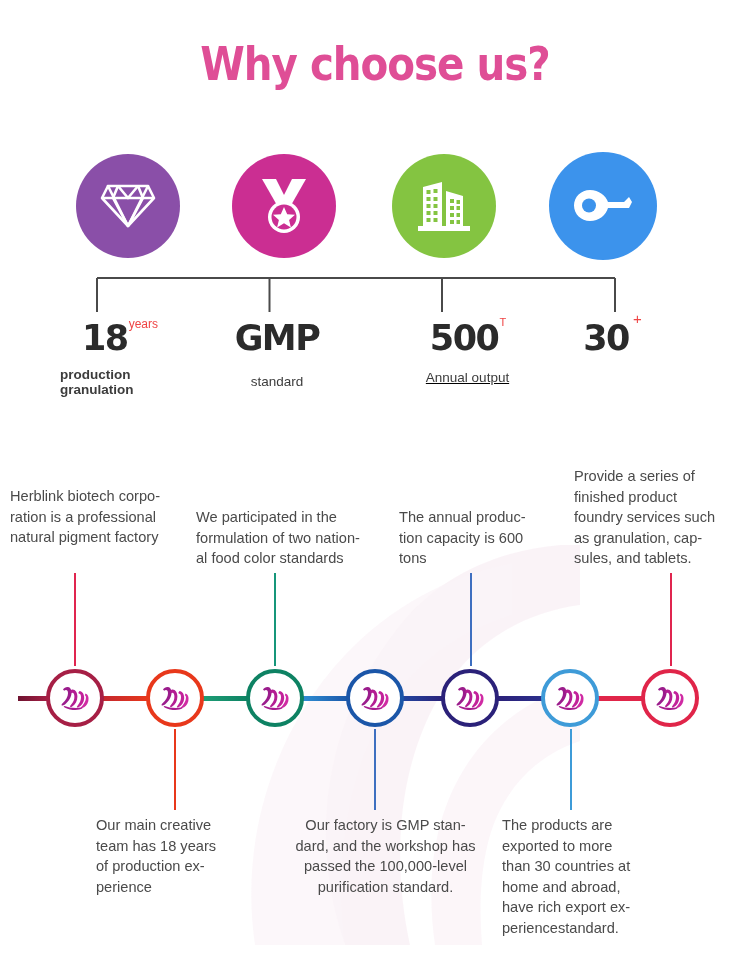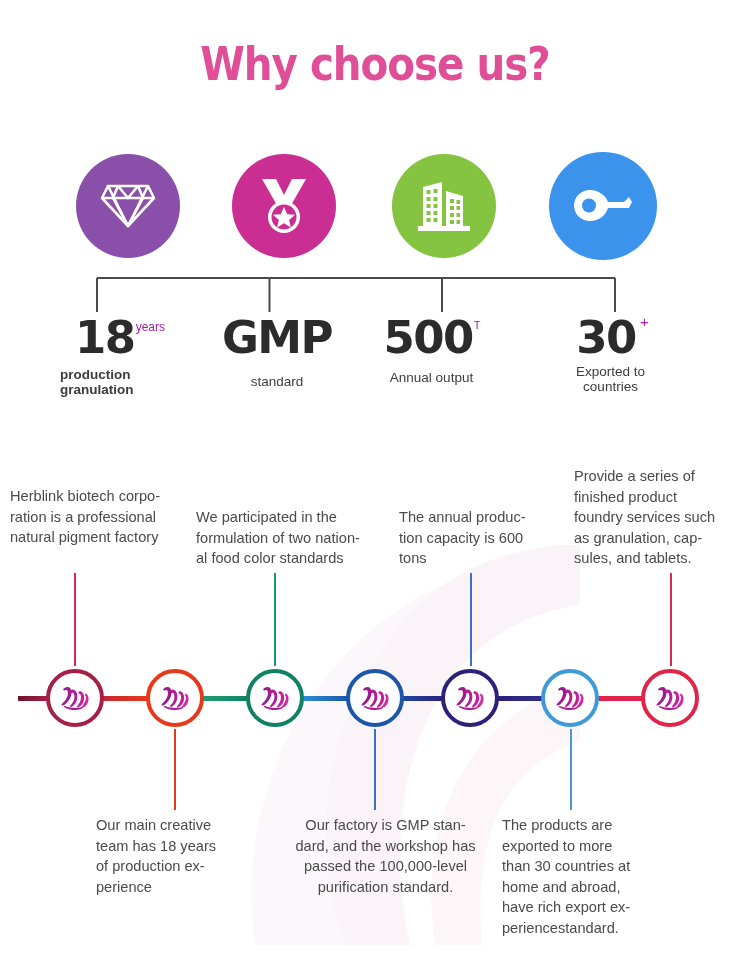--- a/index.html
+++ b/index.html
@@ -90,30 +90,30 @@
     text-align: center;
   }
   .stat .num-wrap {
     display: inline-block;
     position: relative;
     white-space: nowrap;
   }
   .stat .num {
     font-family: "DejaVu Sans", sans-serif;
     font-weight: 700;
-    font-size: 45px;
+    font-size: 35px;
     line-height: 48px;
     color: #2b2b2b;
     letter-spacing: -1.5px;
     display: inline-block;
   }
   .stat .sup {
     font-family: "Liberation Sans", sans-serif;
     font-size: 12px;
-    color: #a21caf;
+    color: #ef4444;
     vertical-align: super;
     position: relative;
     top: -16px;
     left: 1px;
     font-weight: 400;
   }
   .stat .sup.small { font-size: 11px; top: -18px; }
   .stat .sup.plus { font-size: 15px; top: -20px; left: 4px; }
   .stat .caption {
     font-family: "Liberation Sans", sans-serif;
@@ -265,36 +265,32 @@
 
     <div class="stat" style="left:212px; width:130px;">
       <div class="num-wrap">
         <span class="num">GMP</span>
       </div>
       <div class="caption" style="margin-top:12px;">
         <div>standard</div>
       </div>
     </div>
 
-    <div class="stat" style="left:364px; width:135px;">
+    <div class="stat" style="left:400px; width:135px;text-decoration:underline;">
       <div class="num-wrap">
         <span class="num">500</span><span class="sup small">T</span>
       </div>
       <div class="caption" style="margin-top:8px;">
         <div>Annual output</div>
       </div>
     </div>
 
     <div class="stat" style="left:548px; width:125px;">
       <div class="num-wrap">
         <span class="num">30</span><span class="sup plus">+</span>
-      </div>
-      <div class="caption" style="margin-top:2px;">
-        <div>Exported to</div>
-        <div>countries</div>
       </div>
     </div>
   </div>
 
   <div class="timeline">
 
     <div class="tl-text" style="left:196px; top:67px; width:206px; white-space:pre-line;">We participated in the
 formulation of two nation-
 al food color standards</div>
     <div class="tl-text" style="left:10px; top:46px; width:190px; white-space:pre-line;">Herblink biotech corpo-

